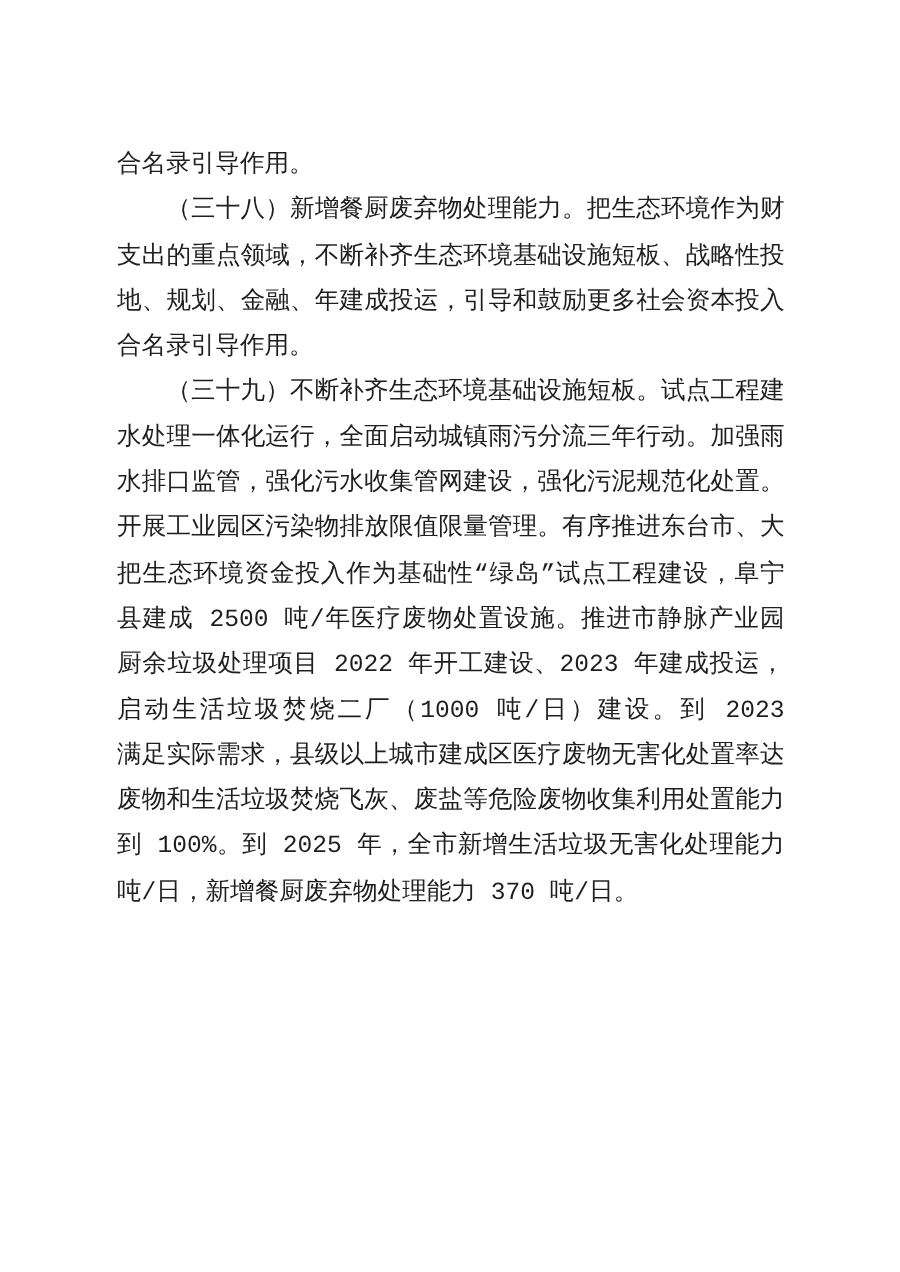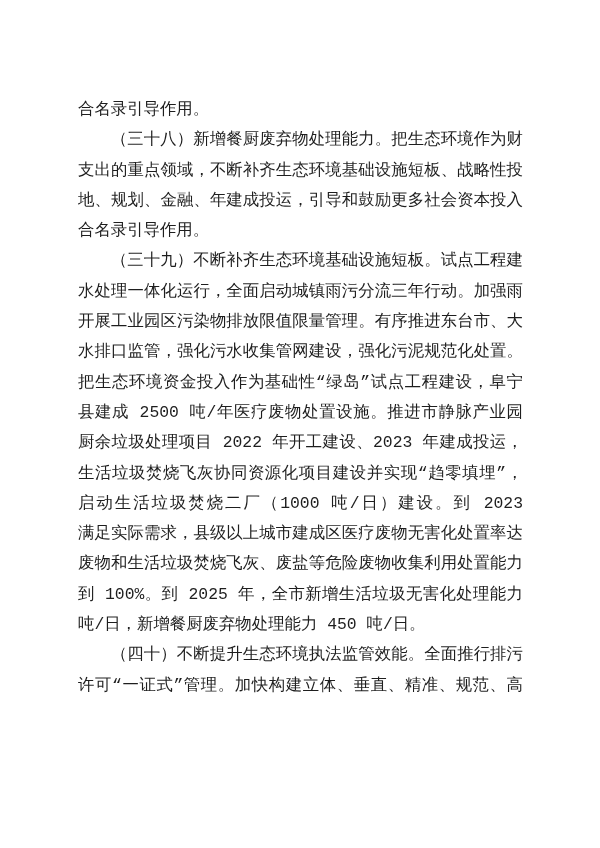--- a/index.html
+++ b/index.html
@@ -52,30 +52,25 @@
       </div>
       <div class="paragraph">
         <div class="line indent fill">（三十八）新增餐厨废弃物处理能力。把生态环境作为财政</div>
         <div class="line fill">支出的重点领域，不断补齐生态环境基础设施短板、战略性投</div>
         <div class="line fill">地、规划、金融、年建成投运，引导和鼓励更多社会资本投入</div>
         <div class="line">合名录引导作用。</div>
       </div>
       <div class="paragraph">
         <div class="line indent fill">（三十九）不断补齐生态环境基础设施短板。试点工程建设</div>
         <div class="line fill">水处理一体化运行，全面启动城镇雨污分流三年行动。加强雨</div>
+        <div class="line fill">水排口监管，强化污水收集管网建设，强化污泥规范化处置。</div>
         <div class="line fill">开展工业园区污染物排放限值限量管理。有序推进东台市、大</div>
-        <div class="line fill">水排口监管，强化污水收集管网建设，强化污泥规范化处置。</div>
         <div class="line fill">把生态环境资金投入作为基础性“绿岛”试点工程建设，阜宁</div>
         <div class="line fill">县建成 2500 吨/年医疗废物处置设施。推进市静脉产业园建设，</div>
         <div class="line fill">厨余垃圾处理项目 2022 年开工建设、2023 年建成投运，开展</div>
-        <div class="line fill">生活垃圾焚烧飞灰协同资源化项目建设并实现“趋零填埋”，</div>
         <div class="line fill">启动生活垃圾焚烧二厂（1000 吨/日）建设。到 2023 年，医疗</div>
         <div class="line fill">满足实际需求，县级以上城市建成区医疗废物无害化处置率达</div>
         <div class="line fill">废物和生活垃圾焚烧飞灰、废盐等危险废物收集利用处置能力</div>
         <div class="line fill">到 100%。到 2025 年，全市新增生活垃圾无害化处理能力 1750</div>
-        <div class="line">吨/日，新增餐厨废弃物处理能力 450 吨/日。</div>
-      </div>
-      <div class="paragraph">
-        <div class="line indent fill">（四十）不断提升生态环境执法监管效能。全面推行排污</div>
-        <div class="line fill">许可“一证式”管理。加快构建立体、垂直、精准、规范、高</div>
+        <div class="line">吨/日，新增餐厨废弃物处理能力 370 吨/日。</div>
       </div>
     </div>
 </div>
 
 </body></html>

